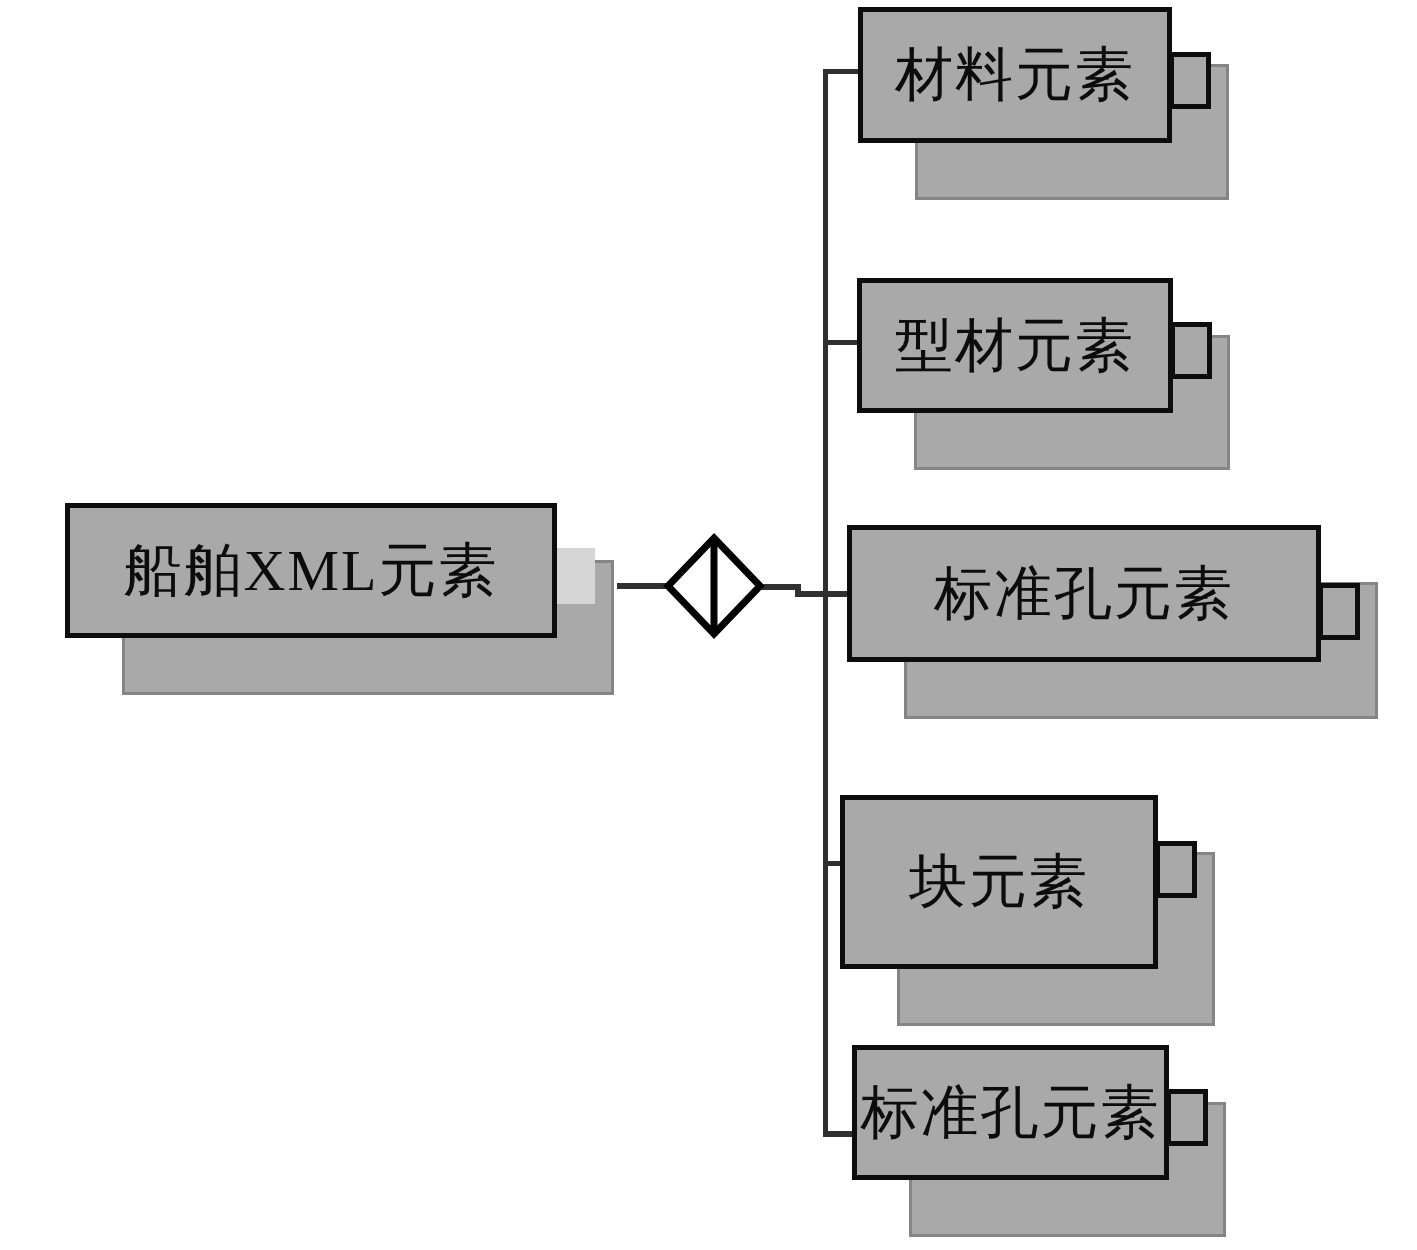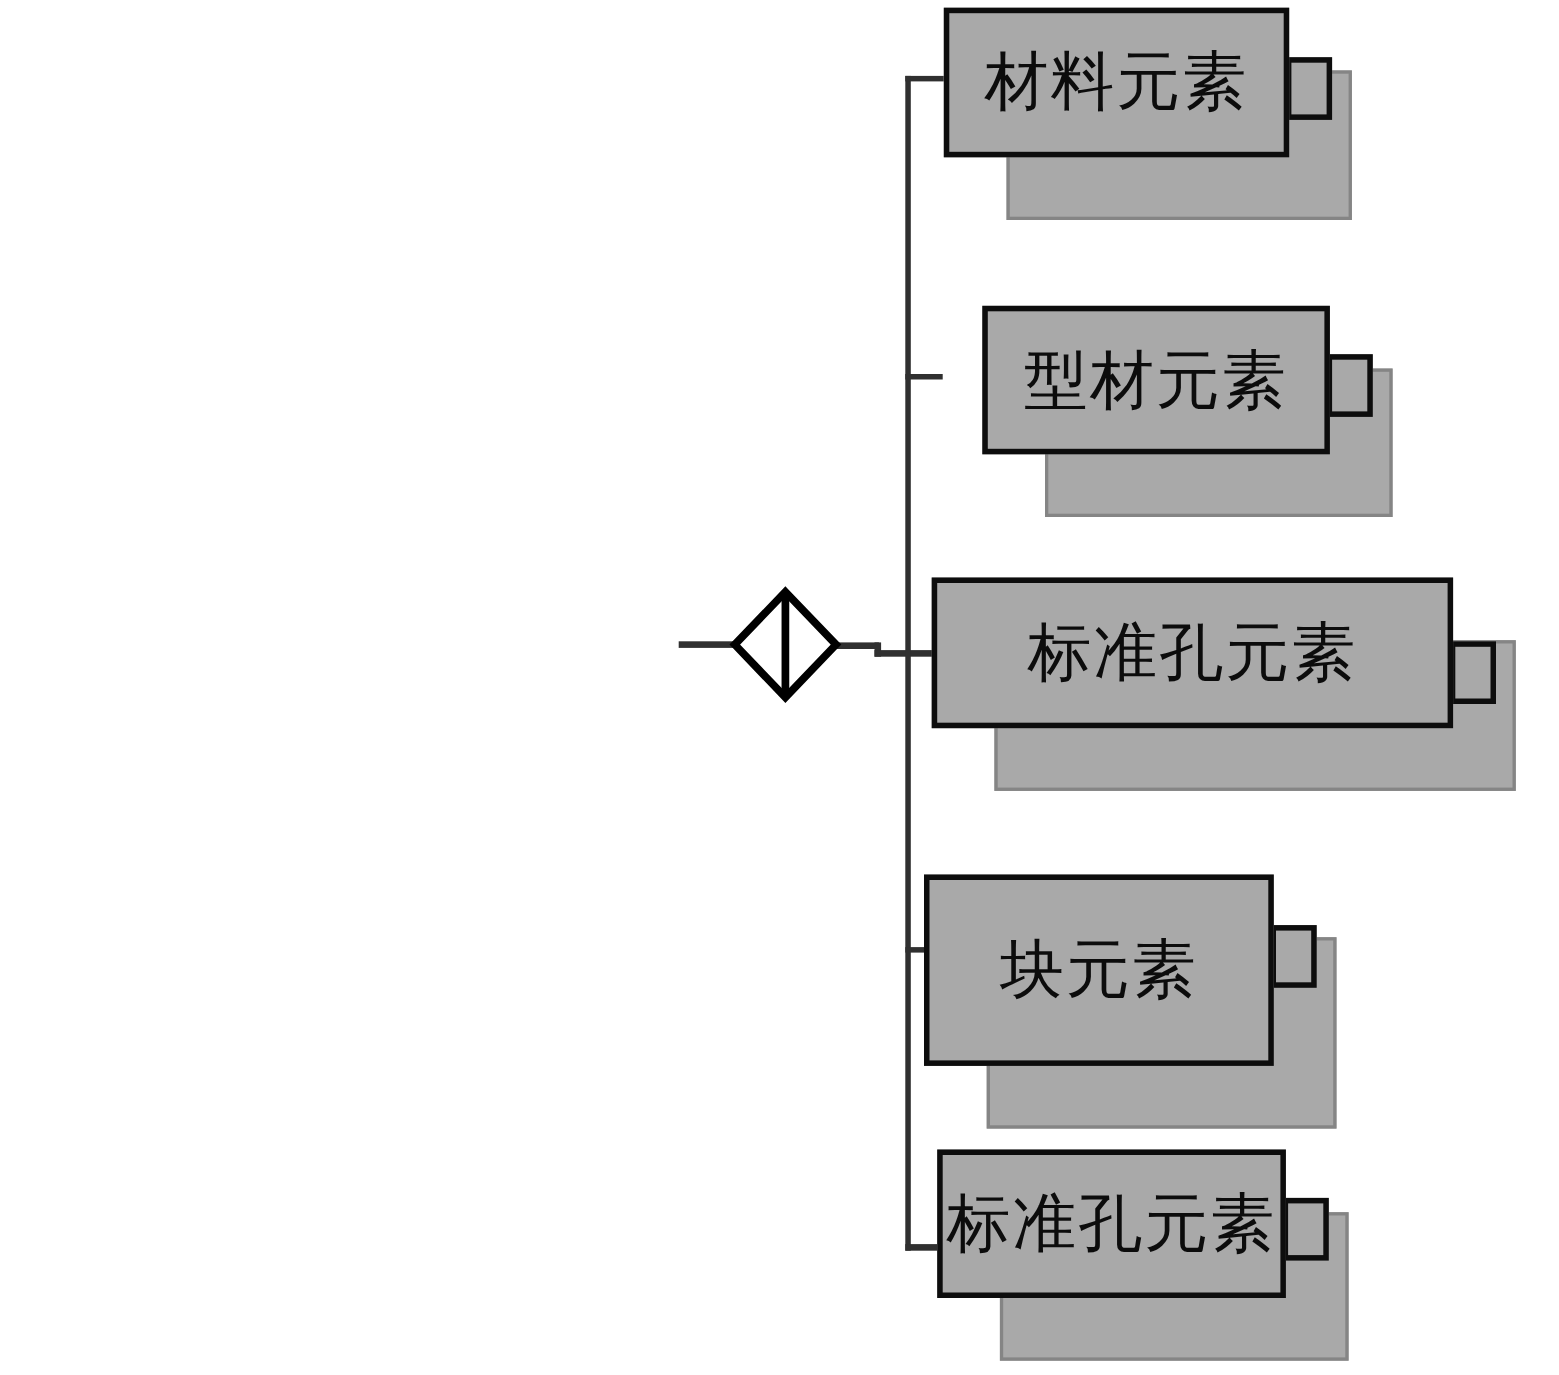--- a/index.html
+++ b/index.html
@@ -61,21 +61,21 @@
     letter-spacing: 2px;
     color: #0c0c0c;
     white-space: nowrap;
   }
 
   
   .node.root { left: 65px;  top: 503px;  width: 492px; height: 135px; }
   .node.root .tab { top: 45px; }
   .node.n1   { left: 858px; top: 7px;    width: 314px; height: 136px; }
   .node.n1 .tab { top: 45px; }
-  .node.n2   { left: 893px; top: 278px;  width: 316px; height: 135px; text-align: center; }
+  .node.n2   { left: 857px; top: 278px;  width: 316px; height: 135px; text-align: center; }
   .node.n2 .tab { top: 44px; }
   .node.n3   { left: 847px; top: 525px;  width: 438px; height: 137px; padding-left: 36px; }
   .node.n3 .tab { top: 58px; }
   .node.n4   { left: 840px; top: 795px;  width: 318px; height: 174px; }
   .node.n4 .tab { top: 46px; }
   .node.n5   { left: 852px; top: 1045px; width: 317px; height: 135px; }
   .node.n5 .tab { top: 44px; }
 
   
   .line {
@@ -113,20 +113,27 @@
   <div class="line l-b1"></div>
   <div class="line l-b2"></div>
   <div class="line l-b4"></div>
   <div class="line l-b5"></div>
 
   <svg class="diamond" width="104" height="108" viewBox="0 0 104 108">
     <polygon points="52,6 98,54 52,102 6,54" fill="#ffffff" stroke="#000000" stroke-width="7" stroke-linejoin="miter"></polygon>
     <line x1="52" y1="6" x2="52" y2="102" stroke="#000000" stroke-width="7"></line>
   </svg>
 
+  <div class="node root">
+    <div class="shadow"></div>
+    <div class="tab"></div>
+    <div class="face">
+      <span class="label">船舶XML元素</span>
+    </div>
+  </div>
 
   <div class="node n1">
     <div class="shadow"></div>
     <div class="tab"></div>
     <div class="face">
       <span class="label">材料元素</span>
     </div>
   </div>
 
   <div class="node n2">

